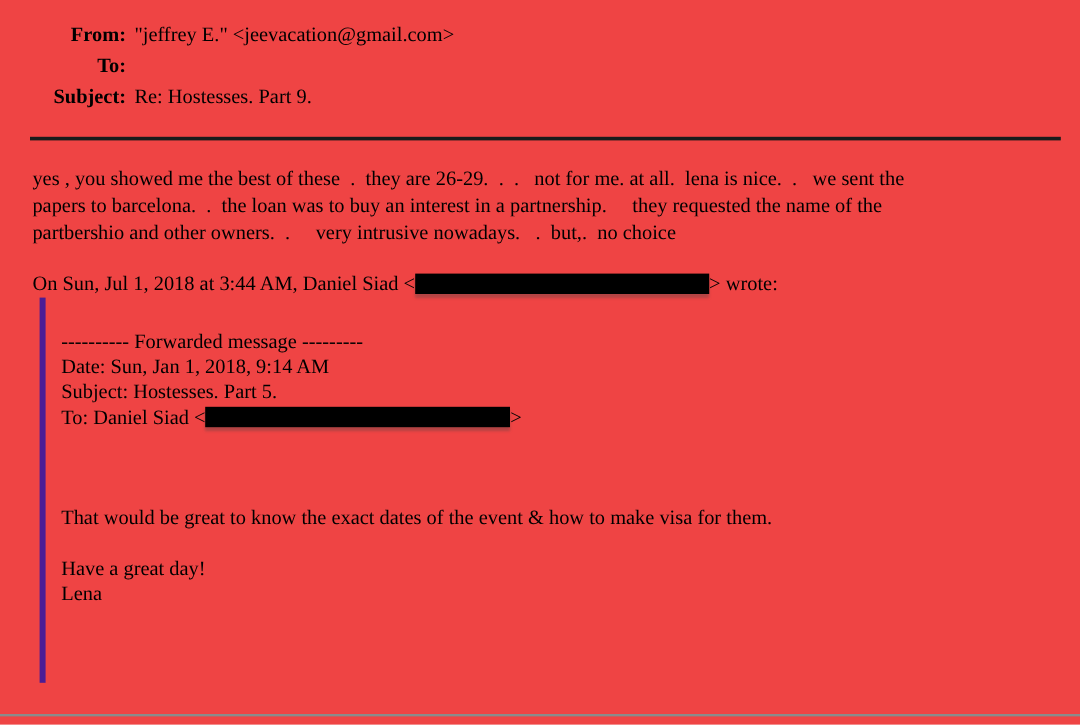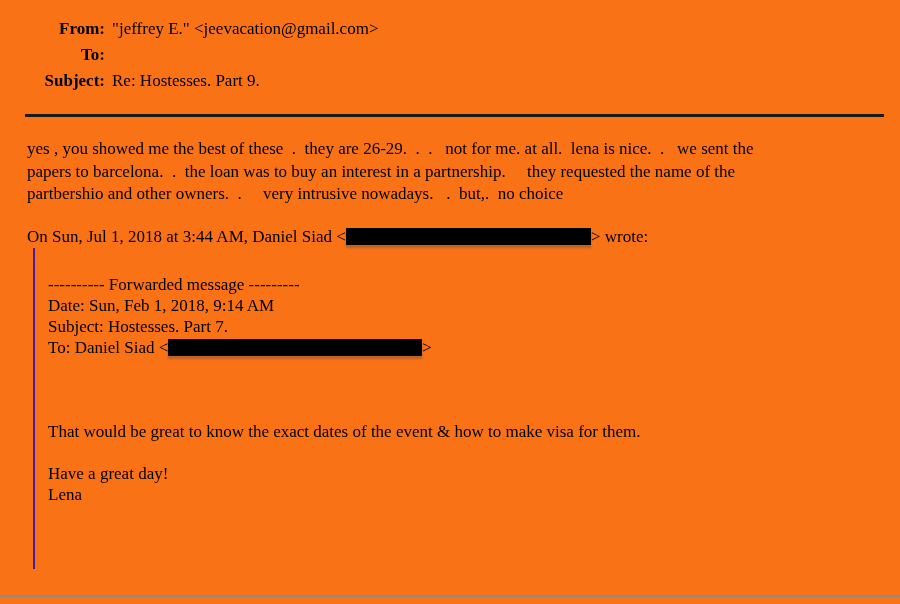--- a/index.html
+++ b/index.html
@@ -1,19 +1,19 @@
 <!DOCTYPE html>
 <html><head>
 <meta charset="utf-8">
 <style>
   html,body { margin:0; padding:0; background:#ffffff; }
   .page {
     position:relative;
     width:900px; height:604px;
-    background:#f97316;
+    background:#ef4444;
     color:#000000;
     font-family:"Liberation Serif","DejaVu Serif",serif;
     font-size:17px;
     overflow:hidden;
   }
   
   .hdr { padding-top:16px; }
   .hrow { display:flex; line-height:26px; }
   .hlabel { flex:0 0 105px; width:105px; text-align:right; font-weight:bold; white-space:pre; }
   .hval { padding-left:7px; white-space:pre; }
@@ -23,21 +23,21 @@
   .reply {
     margin:21px 0 0 27px;
     width:862px;
     white-space:pre-wrap;
     line-height:22.5px;
   }
   .attrib { margin:20px 0 0 27px; line-height:22px; white-space:pre; }
   
   .quote {
     margin:0 0 0 33px;
-    border-left:2px solid #4c1d95;
+    border-left:5px solid #4c1d95;
     padding:26px 0 16px 13px;
     line-height:21px;
     min-height:321px;
     box-sizing:border-box;
   }
   .qline { min-height:21px; white-space:pre-wrap; }
   .qblank { height:21px; }
   
   .redact {
     display:inline-block;
@@ -75,22 +75,22 @@
   <div class="divider"></div>
 
   <div class="reply">yes , you showed me the best of these  .  they are 26-29.  .  .   not for me. at all.  lena is nice.  .   we sent the
 papers to barcelona.  .  the loan was to buy an interest in a partnership.     they requested the name of the
 partbershio and other owners.  .     very intrusive nowadays.   .  but,.  no choice</div>
 
   <div class="attrib"><span>On Sun, Jul 1, 2018 at 3:44 AM, Daniel Siad &lt;</span><span class="redact w245"></span><span>&gt; wrote:</span></div>
 
   <blockquote class="quote">
     <div class="qline">---------- Forwarded message ---------</div>
-    <div class="qline">Date: Sun, Feb 1, 2018, 9:14 AM</div>
-    <div class="qline">Subject: Hostesses. Part 7.</div>
+    <div class="qline">Date: Sun, Jan 1, 2018, 9:14 AM</div>
+    <div class="qline">Subject: Hostesses. Part 5.</div>
     <div class="qline"><span>To: Daniel Siad &lt;</span><span class="redact w254"></span><span>&gt;</span></div>
     <div class="qblank"></div>
     <div class="qblank"></div>
     <div class="qblank"></div>
     <div class="qline">That would be great to know the exact dates of the event &amp; how to make visa for them.</div>
     <div class="qblank"></div>
     <div class="qline">Have a great day!</div>
     <div class="qline">Lena</div>
   </blockquote>
 

